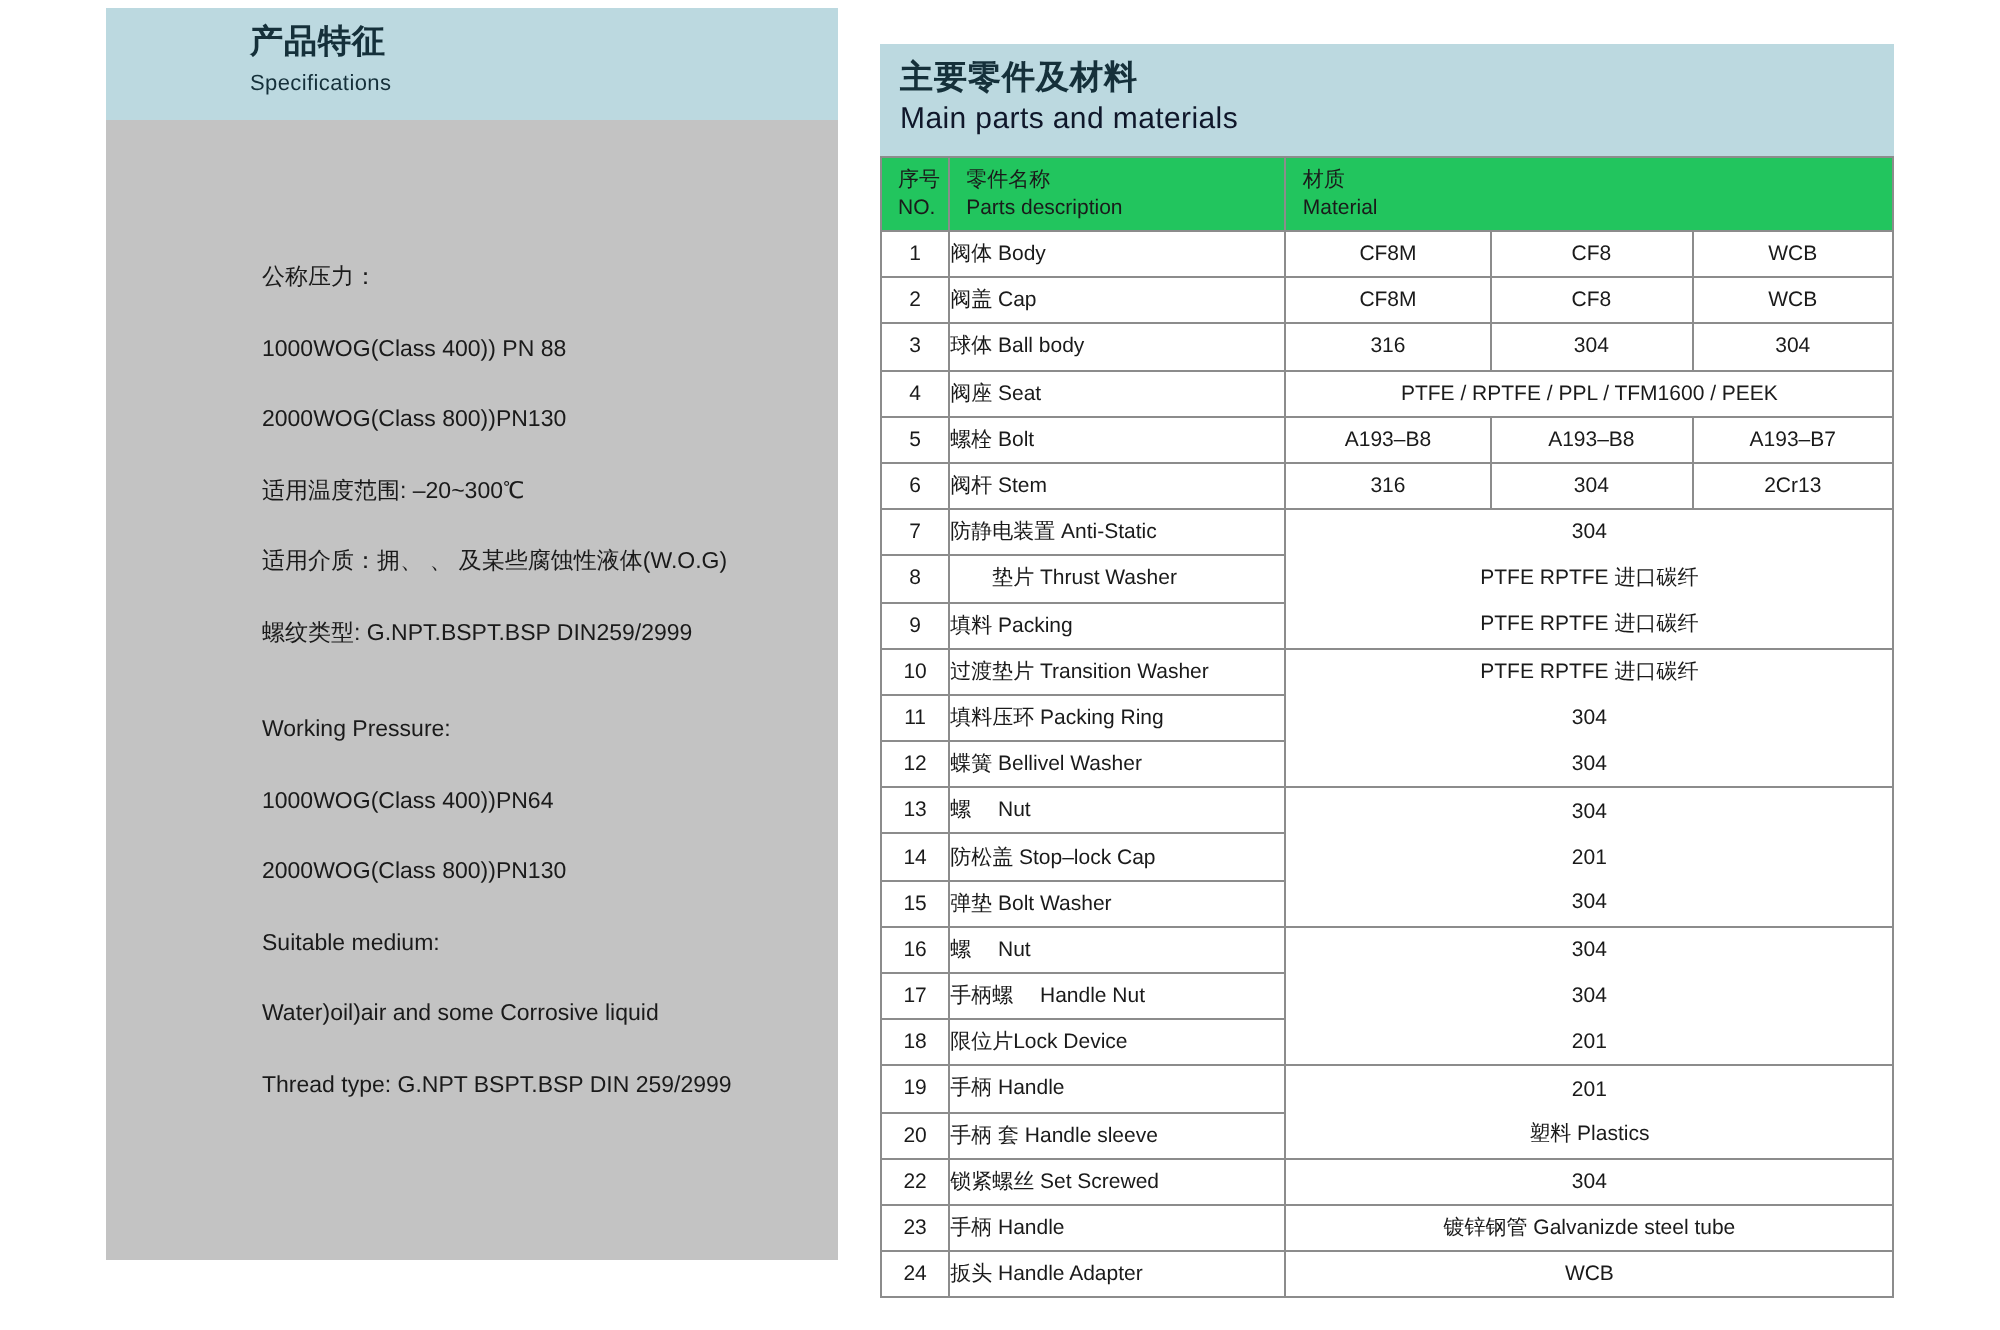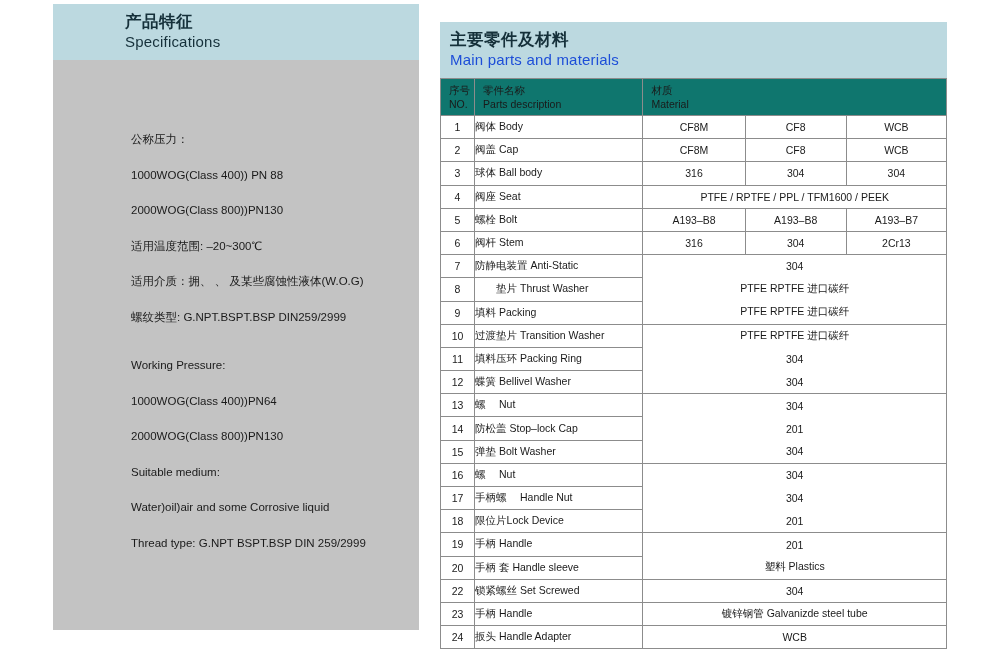--- a/index.html
+++ b/index.html
@@ -35,21 +35,21 @@
     box-sizing: border-box;
   }
   .left-header .zh {
     font-size: 16.5px;
     font-weight: bold;
     color: #15303a;
     line-height: 22px;
     letter-spacing: 0.5px;
   }
   .left-header .en {
-    font-size: 15px;
+    font-size: 11px;
     color: #15303a;
     line-height: 20px;
     letter-spacing: 0.2px;
   }
   .left-body {
     background: #c3c3c3;
     height: 570px;
     padding: 12px;
     box-sizing: border-box;
     position: relative;
@@ -89,38 +89,38 @@
   }
   .right-header .zh {
     font-size: 16.5px;
     font-weight: bold;
     color: #15303a;
     line-height: 22px;
     letter-spacing: 0.5px;
   }
   .right-header .en {
     font-size: 15px;
-    color: #1d4ed8;
+    color: #0f172a;
     line-height: 20px;
     letter-spacing: 0.2px;
   }
 
   table.parts {
     border-collapse: collapse;
     width: 507px;
     table-layout: fixed;
     font-size: 11px;
   }
   table.parts th, table.parts td {
     border: 1px solid #8c8c8c;
     padding: 0;
     vertical-align: middle;
   }
   table.parts thead th {
-    background: #0f766e;
+    background: #22c55e;
     height: 36px;
     font-weight: normal;
     text-align: left;
     margin-left: 42px;
   }
   .th-inner {
     padding-left: 8px;
     line-height: 14px;
   }
   .th-inner .l1 { font-size: 10.5px; }

